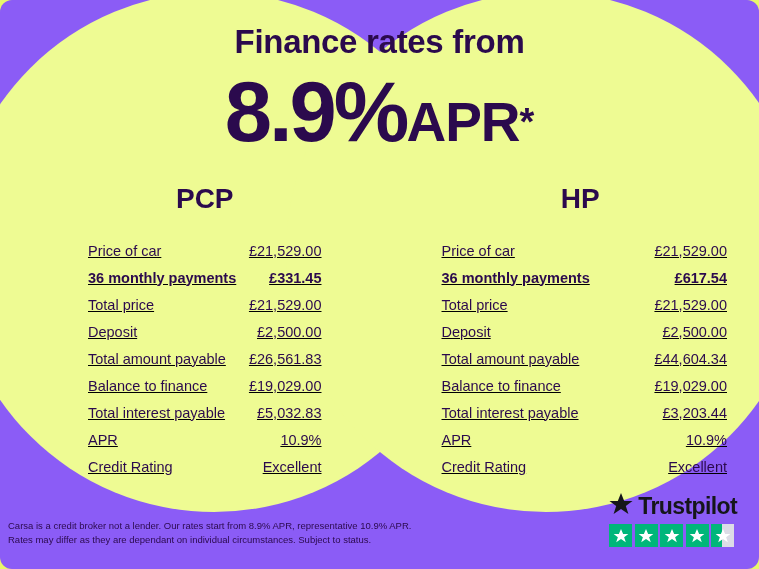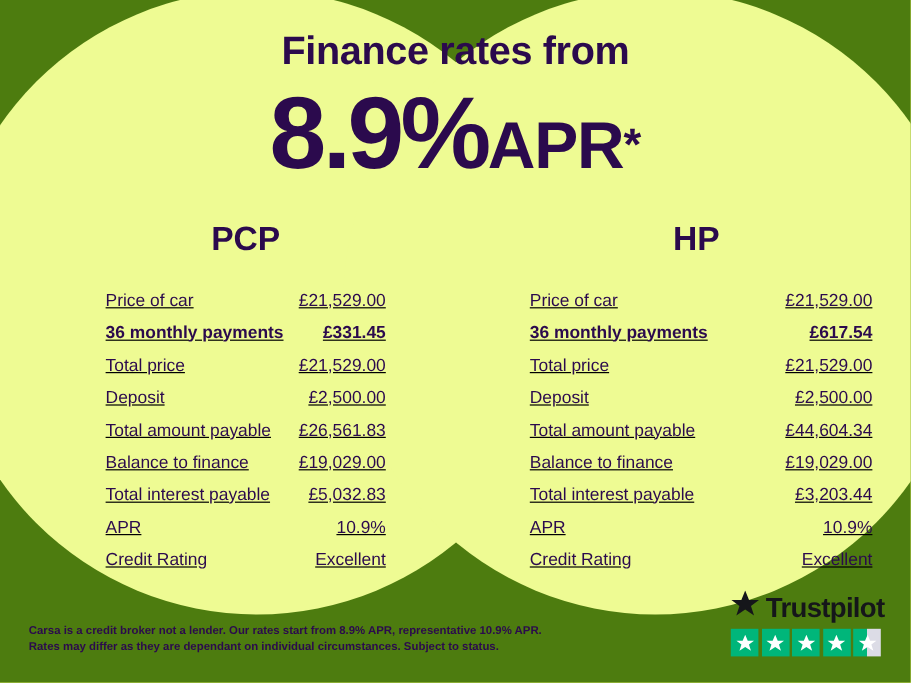--- a/index.html
+++ b/index.html
@@ -5,22 +5,23 @@
   * { box-sizing: border-box; margin: 0; padding: 0; }
   html, body {
     width: 759px; height: 569px;
     font-family: "Liberation Sans", sans-serif;
     background: #e8f76b;
     overflow: hidden;
   }
   .stage {
     position: relative;
     width: 759px; height: 569px;
-    background: #4d7c0f;
+    background: #8b5cf6;
     overflow: hidden;
+    border-radius: 12px;
   }
   
   .circle {
     position: absolute;
     border-radius: 50%;
     background: #eefb93;
   }
   .circle.left  { width: 520px; height: 520px; left: -46px;  top: -8px; }
   .circle.right { width: 520px; height: 520px; left: 286px;  top: -8px; }
 
@@ -81,26 +82,26 @@
     color: #2b0a4d;
     font-size: 14.5px;
     padding: 5.5px 0;
     vertical-align: top;
   }
   td.val { text-align: right; white-space: nowrap; }
   tr.bold td { font-weight: bold; }
 
   .footer-note {
     position: absolute;
-    left: 24px;
+    left: 8px;
     bottom: 22px;
     color: #2b0a4d;
     font-size: 9.5px;
     line-height: 1.45;
-    font-weight: bold;
+    font-weight: normal;
     max-width: 430px;
   }
 
   .trustpilot {
     position: absolute;
     right: 22px;
     bottom: 22px;
     text-align: right;
   }
   .tp-top {

